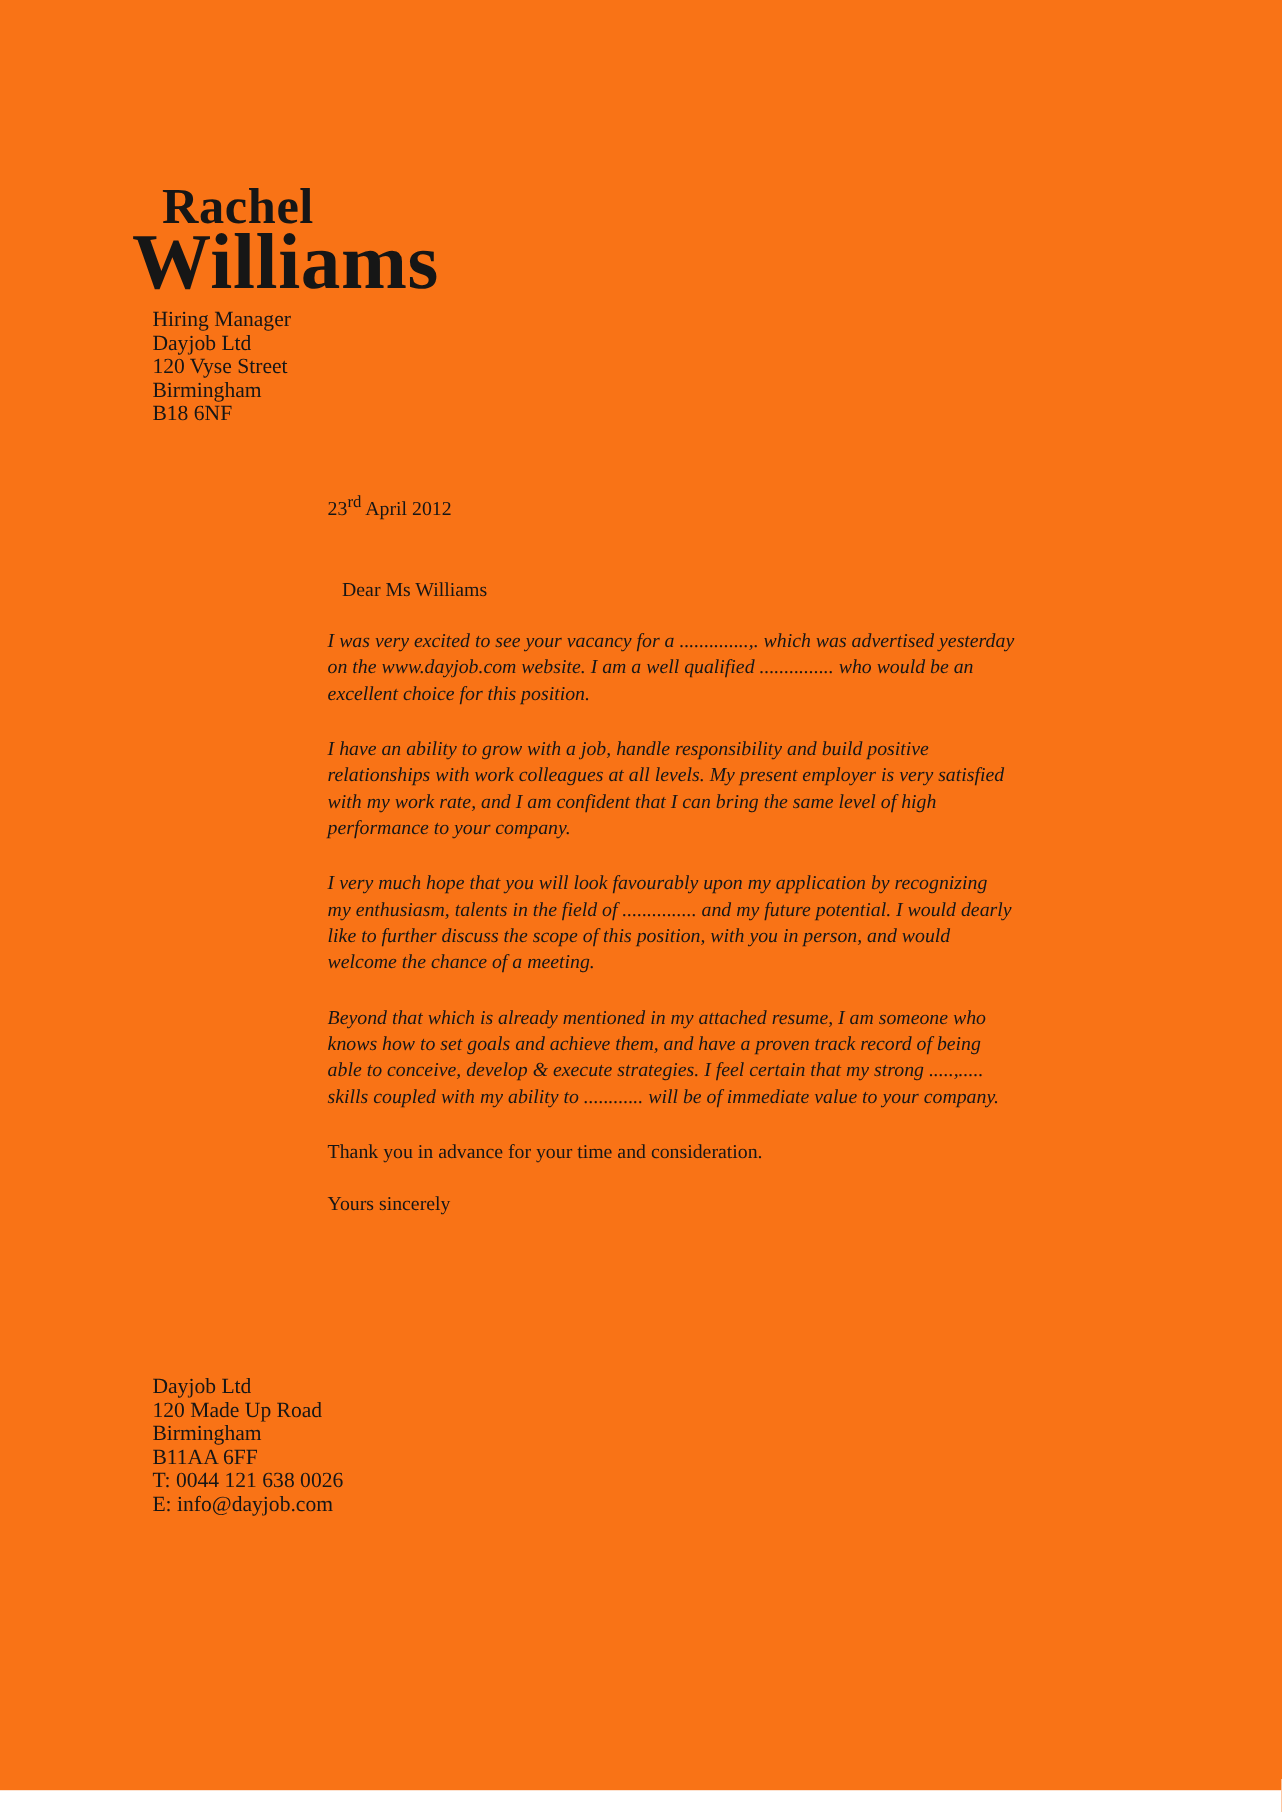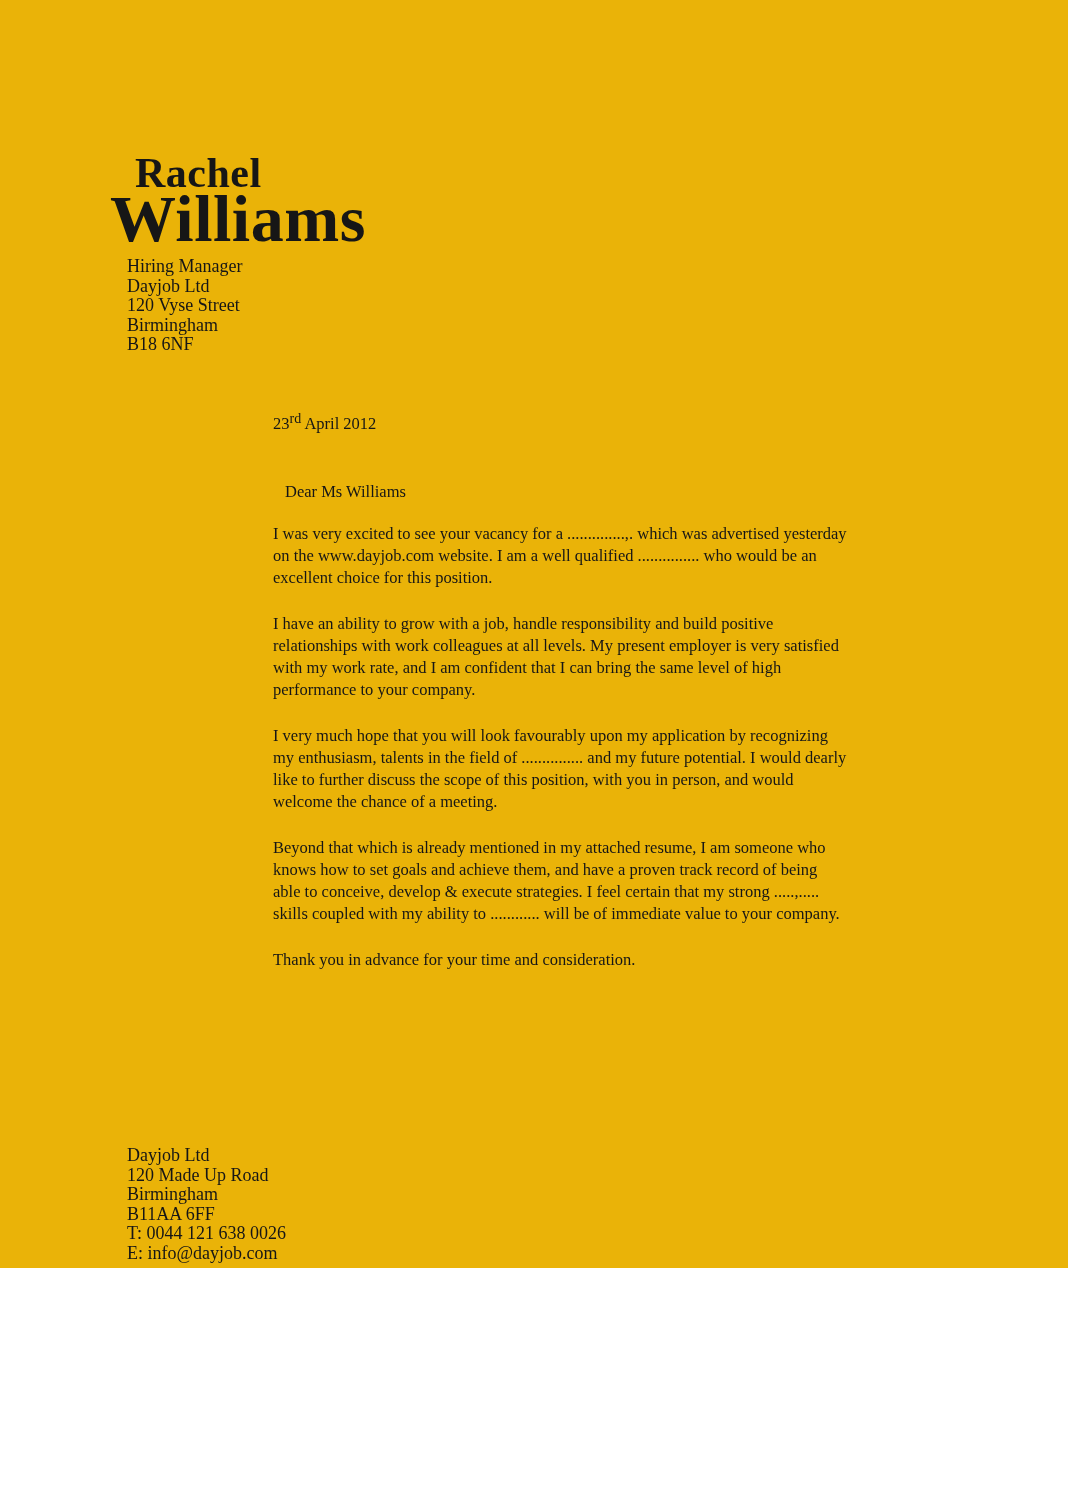--- a/index.html
+++ b/index.html
@@ -3,22 +3,22 @@
 <meta charset="utf-8">
 <style>
   html, body {
     margin: 0;
     padding: 0;
     background: #ffffff;
   }
   .page {
     position: relative;
     width: 1068px;
-    height: 1268px;
-    background: #eab308;
+    height: 1492px;
+    background: #f97316;
     color: #161616;
     font-family: "Liberation Serif", serif;
     overflow: hidden;
   }
   
   .name-block { position: absolute; left: 110px; }
   .name-block .first-name {
     display: block;
     margin-left: 25px;
     font-size: 42px;
@@ -62,20 +62,21 @@
   .date-line { margin: 0 0 46px 0; }
   .date-line sup {
     font-size: 14px;
     line-height: 0;
     vertical-align: super;
   }
   .salutation { margin: 0 0 20px 12px; }
   .paragraph {
     margin: 0 0 24px 0;
     white-space: pre-line;
+    font-style: italic;
   }
   .closing-line { margin: 0 0 21px 0; }
   .signoff { margin: 0; }
 </style>
 </head>
 <body>
 
 <div class="page">
 
   <div class="name-block" id="recipient-name">
@@ -104,20 +105,21 @@
     <p class="paragraph">I very much hope that you will look favourably upon my application by recognizing
 my enthusiasm, talents in the field of ............... and my future potential. I would dearly
 like to further discuss the scope of this position, with you in person, and would
 welcome the chance of a meeting.</p>
     <p class="paragraph">Beyond that which is already mentioned in my attached resume, I am someone who
 knows how to set goals and achieve them, and have a proven track record of being
 able to conceive, develop &amp; execute strategies. I feel certain that my strong .....,.....
 skills coupled with my ability to ............ will be of immediate value to your company.</p>
 
     <p class="closing-line">Thank you in advance for your time and consideration.</p>
+    <p class="signoff">Yours sincerely</p>
   </div>
 
   <div class="name-block" id="sender-name">
   </div>
 
   <div class="address-block" id="sender-contact">Dayjob Ltd
 120 Made Up Road
 Birmingham
 B11AA 6FF
 T: 0044 121 638 0026

